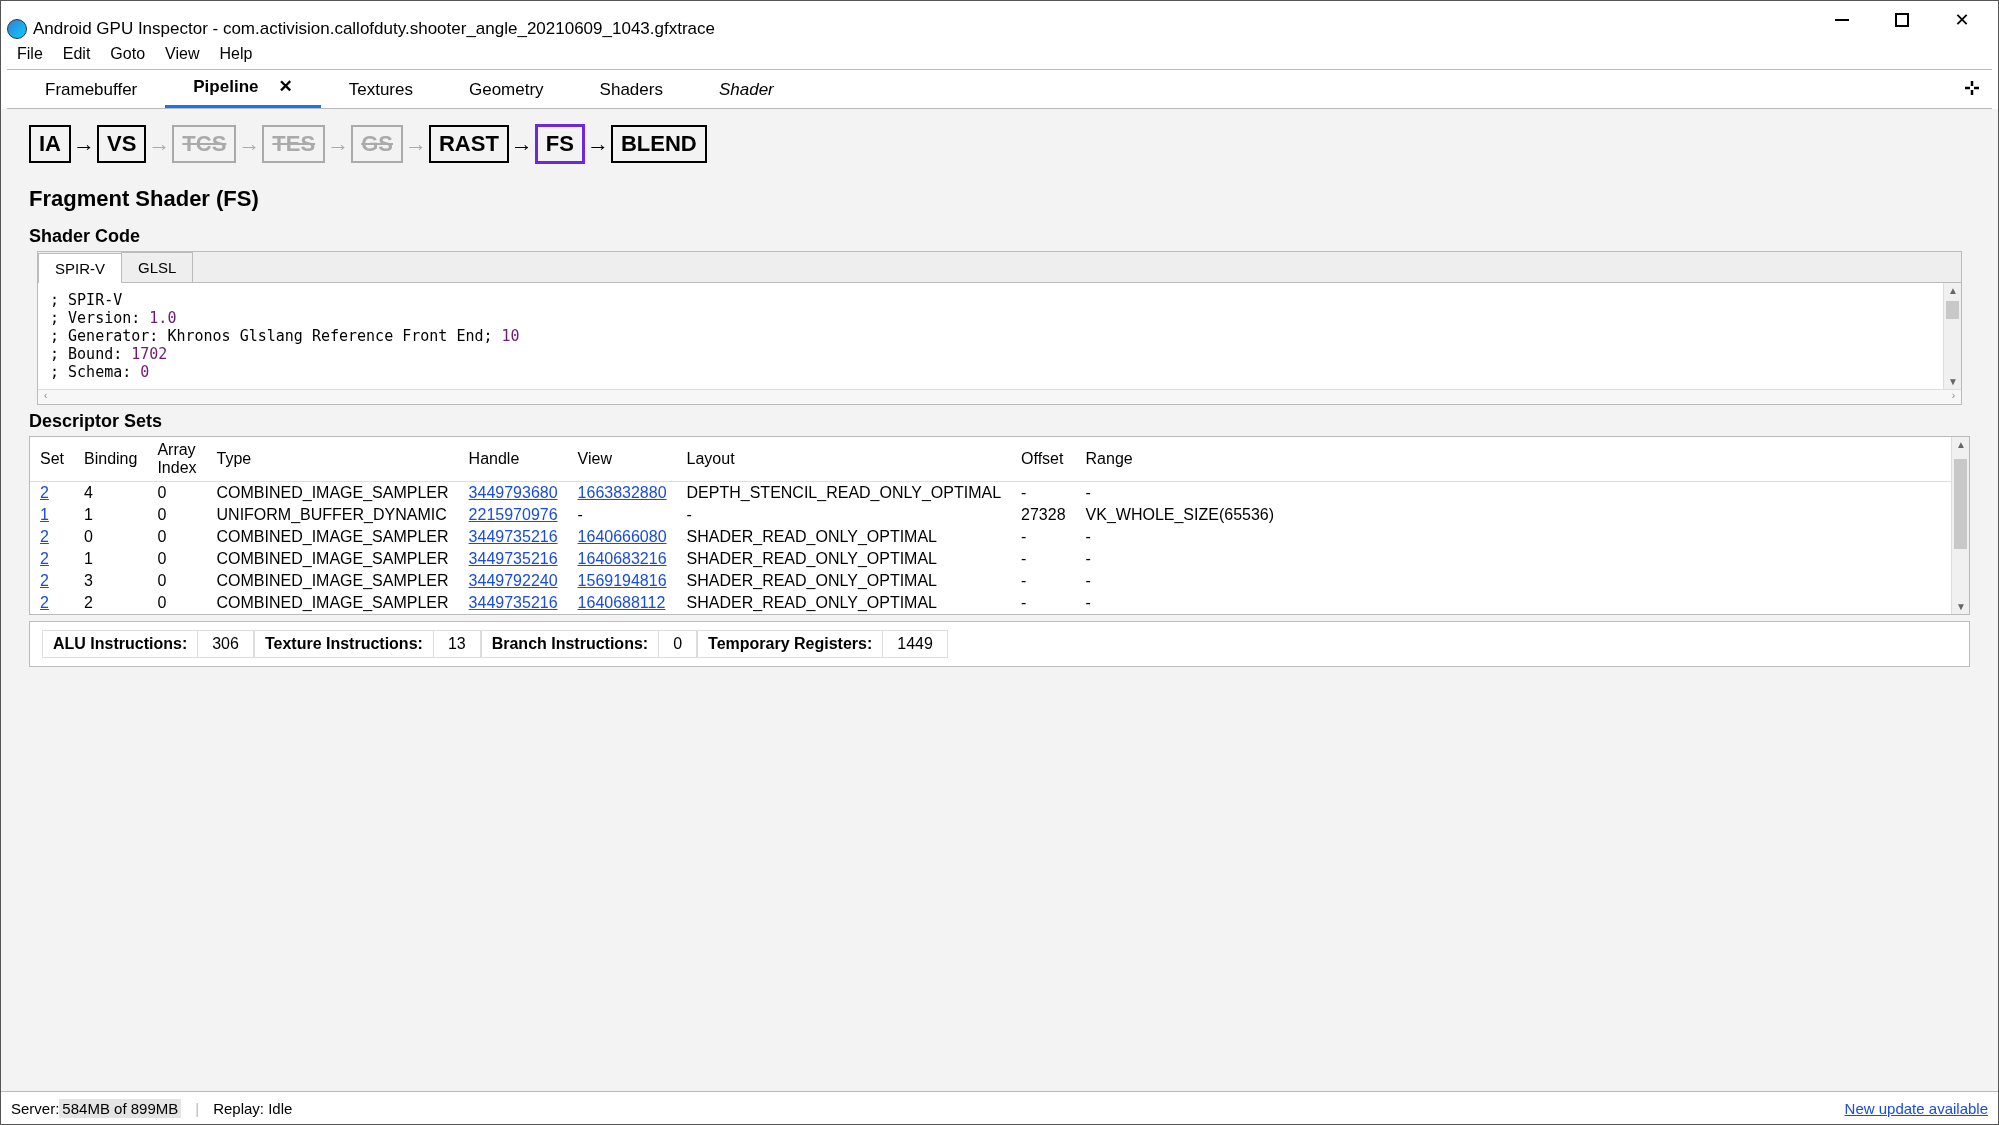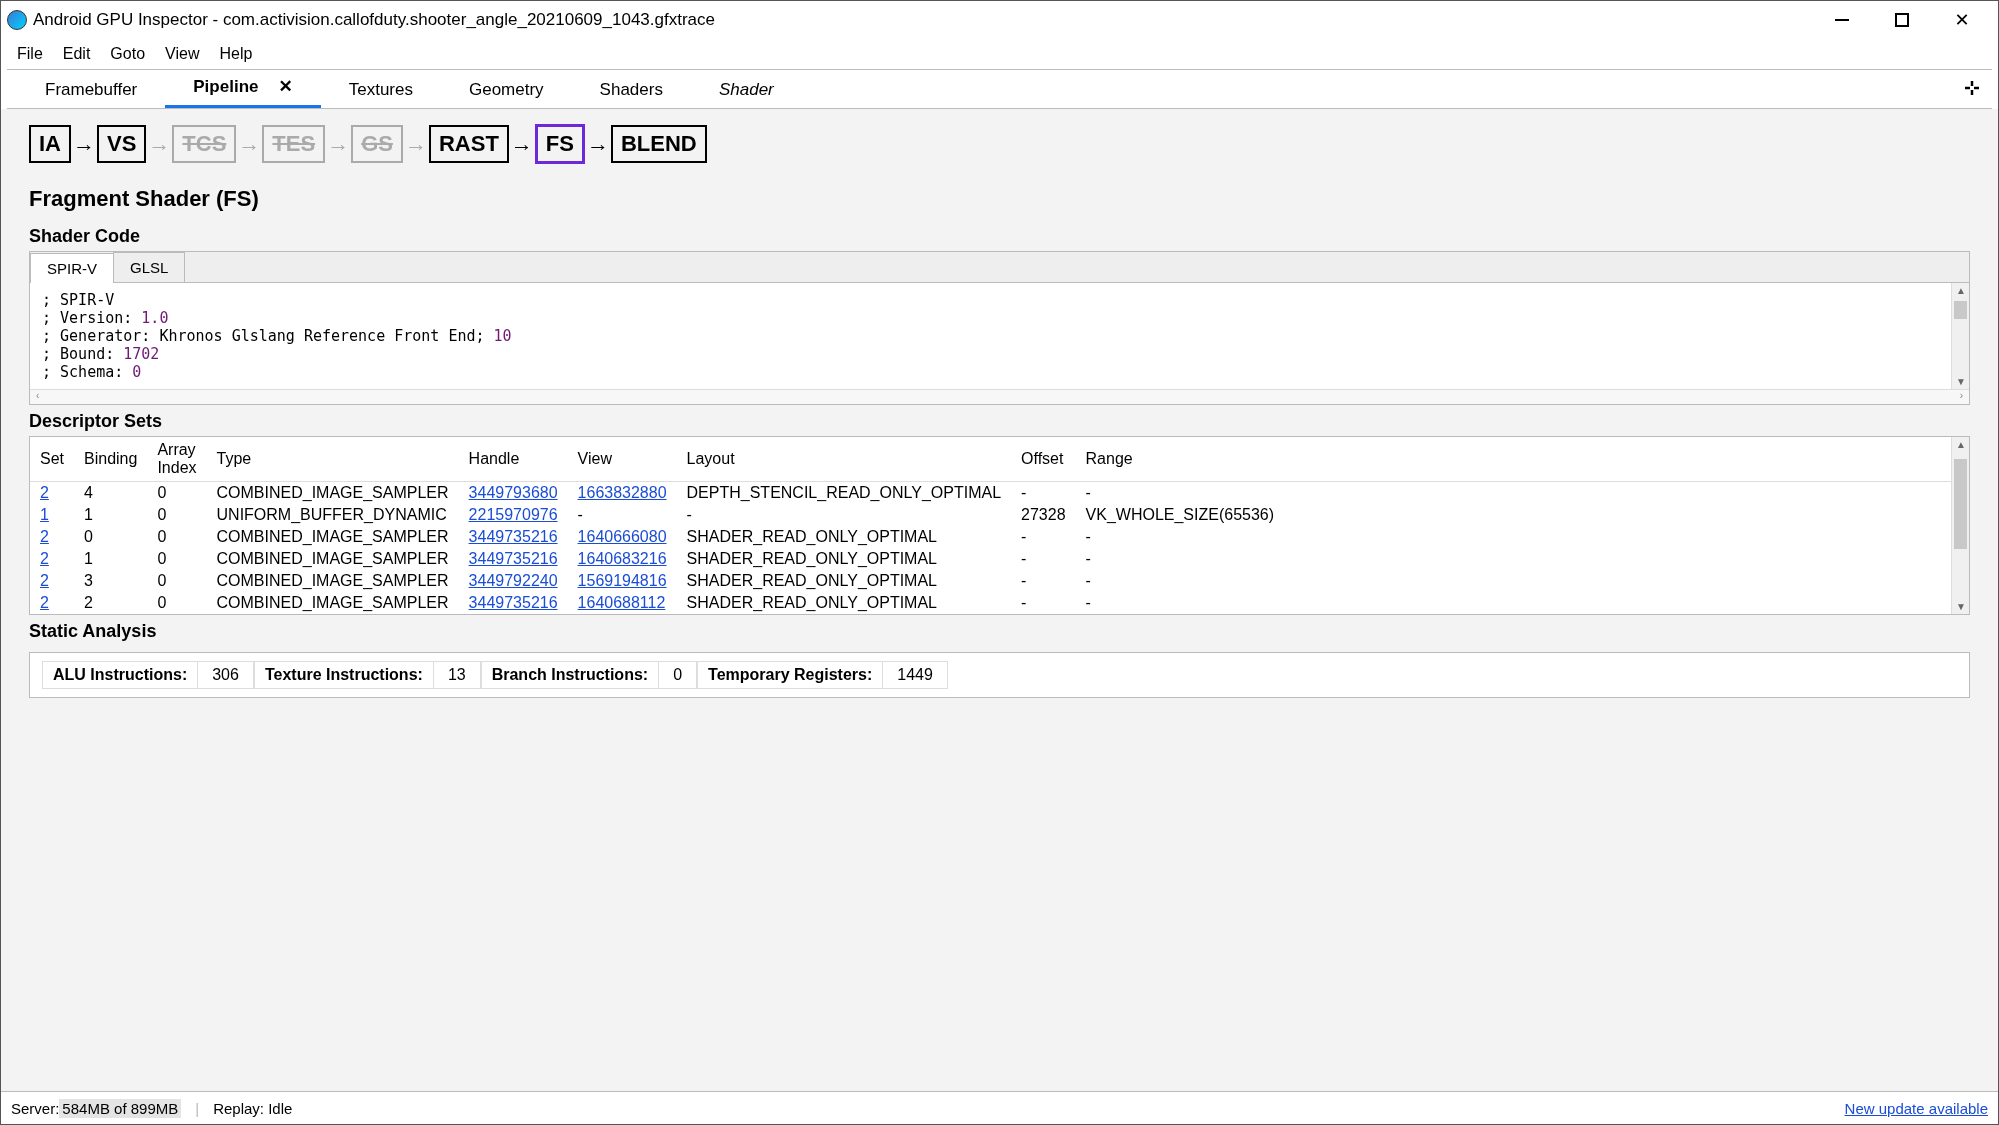--- a/index.html
+++ b/index.html
@@ -1,20 +1,20 @@
 <!DOCTYPE html>
 <html><head>
 <meta charset="utf-8">
 <style>
 * { box-sizing: border-box; margin: 0; padding: 0; }
 body { font-family: "Segoe UI", Arial, sans-serif; font-size: 13px; background: #fff; color: #000; overflow: hidden; }
 .window { width: 1999px; height: 1125px; border: 1px solid #555; display: flex; flex-direction: column; }
 
 
-.titlebar { height: 38px; display: flex; align-items: center; background: #fff; padding: 0 6px; }
+.titlebar { height: 38px; display: flex; align-items: flex-end; background: #fff; padding: 0 6px; }
 .titlebar .app-icon { width: 20px; height: 20px; border-radius: 50%; background: linear-gradient(135deg,#3a7bd5,#00d2ff); margin-right: 6px; border:1px solid #333; }
 .titlebar .title-text { font-size: 17px; }
 .titlebar .sys-buttons { margin-left: auto; display: flex; }
 .titlebar .sys-buttons .btn { width: 60px; height: 38px; display:flex; align-items:center; justify-content:center; font-size:16px; }
 .sys-icon-min { width:14px; height:2px; background:#000; display:inline-block; }
 .sys-icon-max { width:14px; height:14px; border:2px solid #000; display:inline-block; }
 .sys-icon-close::before { content:"✕"; font-size:18px; }
 
 
 .menubar { height: 30px; display:flex; align-items:center; padding: 0 6px; border-bottom: 1px solid #fff; }
@@ -36,21 +36,21 @@
 .stage { border:2px solid #000; padding: 4px 8px; font-weight:bold; font-size:22px; background:#f3f3f3; }
 .stage.disabled { color:#aaa; border-color:#aaa; text-decoration: line-through; }
 .stage.selected { border:3px solid #6d28d9; }
 .arrow { font-size:22px; font-weight:bold; padding: 0 2px; }
 .arrow.disabled { color:#aaa; }
 
 .section-title { font-weight:bold; font-size:22px; padding: 12px 10px 8px; }
 .subsection-title { font-weight:bold; font-size:18px; padding: 6px 10px 4px; }
 
 
-.code-panel { margin: 0 10px; border:1px solid #bbb; background:#fff; display:flex; flex-direction:column; }
+.code-panel { margin: 0 18px; border:1px solid #bbb; background:#fff; display:flex; flex-direction:column; }
 .code-tabs { display:flex; background:#eee; border-bottom:1px solid #bbb; }
 .code-tab { padding: 6px 16px; border:1px solid #bbb; border-bottom:none; background:#eee; font-size:15px; margin-right:-1px; }
 .code-tab.active { background:#fff; position:relative; top:1px; }
 .code-body { position:relative; }
 .code-text { font-family: Consolas, monospace; font-size:15px; padding: 8px 12px; white-space:pre; }
 .code-text .num { color:#701a75; }
 .vscroll { position:absolute; right:0; top:0; bottom:15px; width:18px; background:#f0f0f0; border-left:1px solid #ddd; }
 .vscroll .thumb { position:absolute; left:2px; right:2px; top:18px; height:18px; background:#c8c8c8; }
 .vscroll .arr { position:absolute; left:4px; font-size:10px; color:#666; }
 .vscroll .arr.up { top:2px; }
@@ -266,21 +266,20 @@
             </tr>
           </tbody>
       </table>
       <div class="vscroll2">
           <span class="arr up">▲</span>
           <div class="thumb"></div>
           <span class="arr down">▼</span>
         </div>
     </div>
 
-    <div class="subsection-title">Static Analysis</div>
     <div class="sa-panel">
       <span class="lbl">ALU Instructions:</span>
         <span class="val">306</span>
       <span class="lbl">Texture Instructions:</span>
         <span class="val">13</span>
       <span class="lbl">Branch Instructions:</span>
         <span class="val">0</span>
       <span class="lbl">Temporary Registers:</span>
         <span class="val">1449</span>
     </div>

